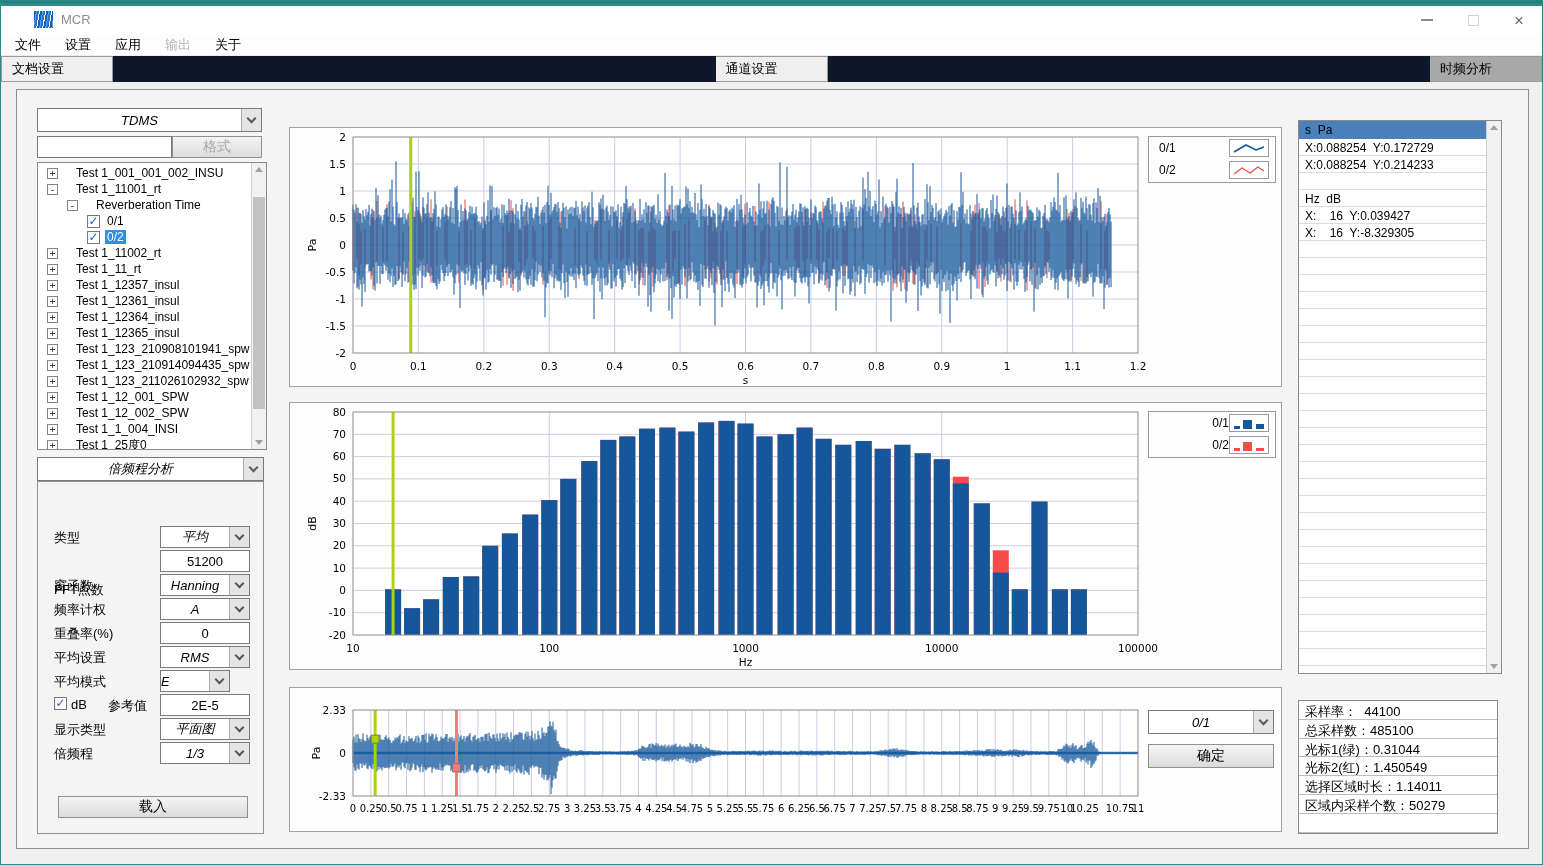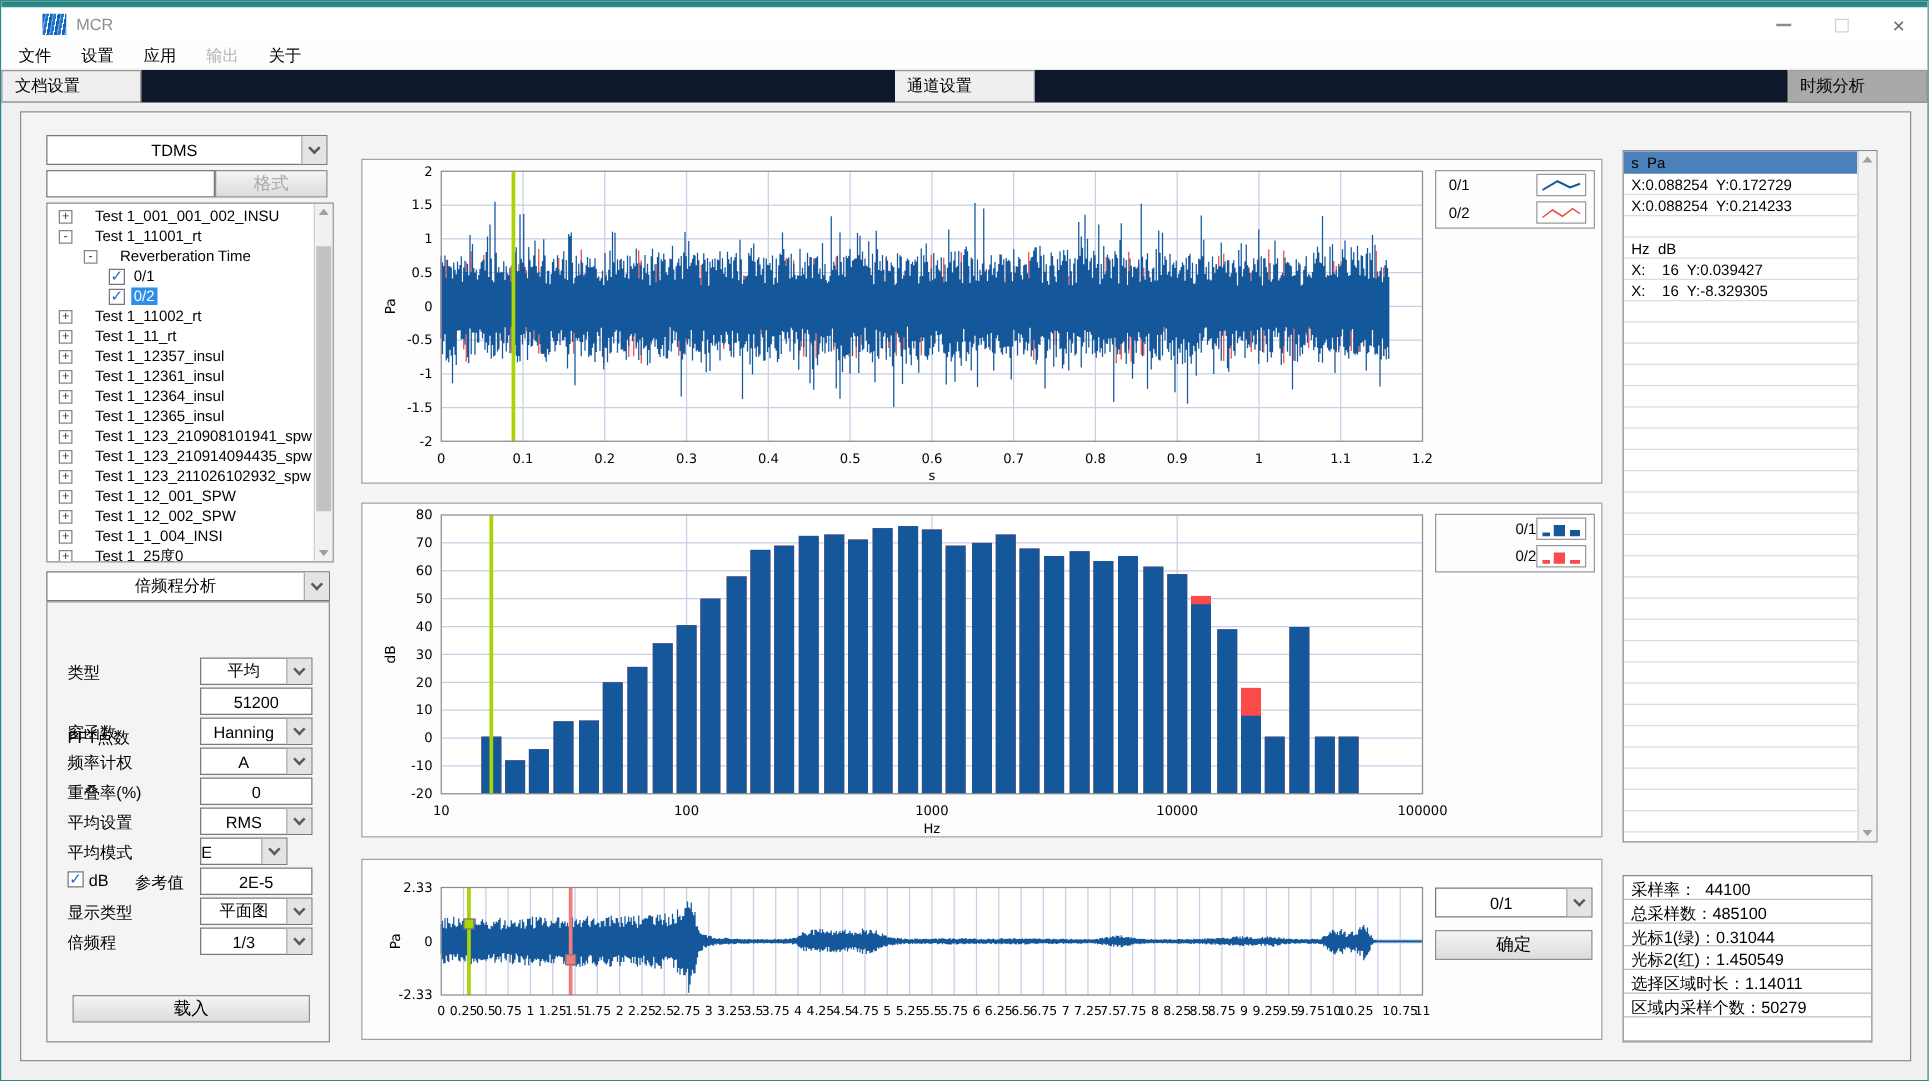--- a/index.html
+++ b/index.html
@@ -16,21 +16,21 @@
   .close-glyph{color:#6a6a6a;font-size:17px;line-height:17px;}
   .menubar{position:absolute;left:0;top:33px;width:100%;height:22px;background:#fdfdfd;display:flex;align-items:center;padding-left:14px;border-bottom:1px solid #ececec;}
   .menu-item{margin-right:24px;font-size:13px;cursor:default;}
   .menu-item.disabled{color:#b4b4b4;font-family:Liberation Serif, serif;}
   .tabbar{position:absolute;left:0;top:55px;width:100%;height:26px;background:#0f172a;display:flex;justify-content:space-between;}
   .tab{width:112px;height:26px;border:1px solid #9a9a9a;border-left:none;background:#efefef;display:flex;align-items:center;padding-left:10px;font-size:13px;}
   .tab:first-child{border-left:1px solid #9a9a9a;}
   .tab.active{background:#a9a9a9;}
   .main{position:absolute;left:15px;top:88px;width:1513px;height:760px;background:#f4f4f4;border:1px solid #8f8f8f;}
   
-  .combo{position:absolute;background:#fff;border:1px solid #7a7a7a;display:flex;align-items:center;}
+  .combo{position:absolute;background:#fff;border:1px solid #7a7a7a;display:flex;align-items:center;font-style:italic;}
   .combo .val{flex:1;text-align:center;font-size:13px;white-space:nowrap;overflow:hidden;}
   .combo .arrow{width:20px;height:100%;background:#e4e4e4;border-left:1px solid #adadad;display:flex;align-items:center;justify-content:center;}
   .chev{width:7px;height:7px;border-right:2px solid #5a5a5a;border-bottom:2px solid #5a5a5a;transform:rotate(45deg);margin-top:-4px;}
   .field{position:absolute;background:#fff;border:1px solid #7a7a7a;display:flex;align-items:center;justify-content:center;font-size:13px;}
   .btn{position:absolute;background:linear-gradient(180deg,#f4f4f4,#dcdcdc);border:1px solid #8f8f8f;display:flex;align-items:center;justify-content:center;font-size:14px;}
   .btn.disabled{color:#a8a8a8;}
   .cb{width:13px;height:13px;background:#fff;border:1px solid #777;color:#1e62c8;font-size:12px;line-height:11px;text-align:center;font-weight:bold;}
   
   .treebox{position:absolute;background:#fff;border:1px solid #8a8a8a;overflow:hidden;}
   .tree-row{height:16px;display:flex;align-items:center;white-space:nowrap;font-size:12px;}

